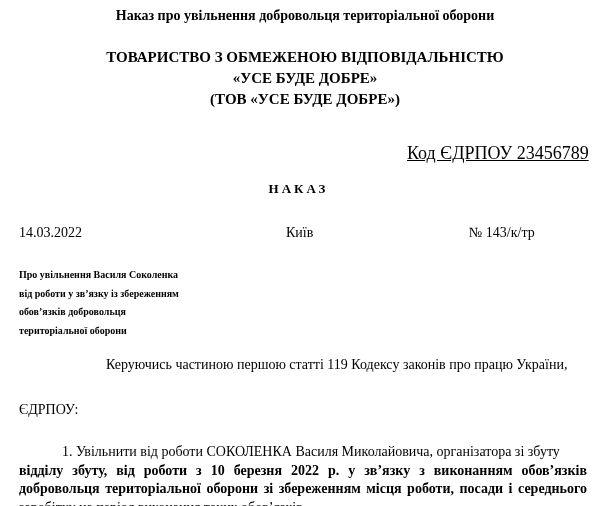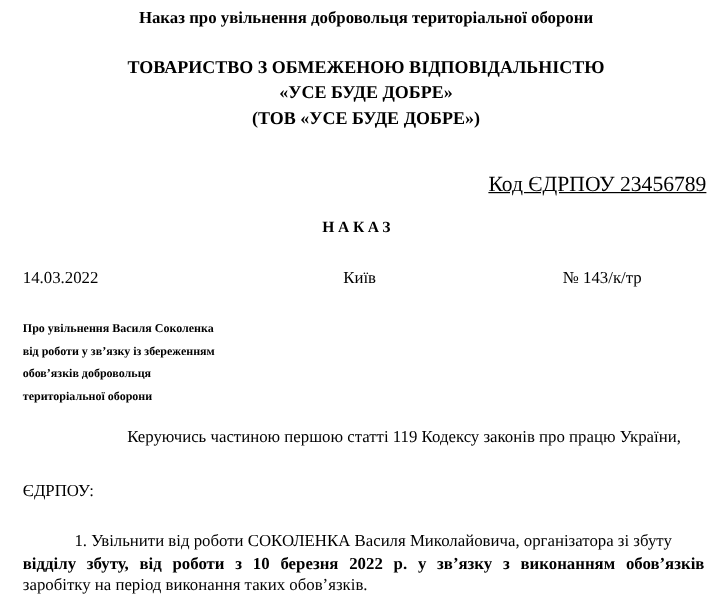--- a/index.html
+++ b/index.html
@@ -79,14 +79,15 @@
   <div>територіальної оборони</div>
 </div>
 
 <div class="abs basis">Керуючись частиною першою статті 119 Кодексу законів про працю України,</div>
 
 <div class="abs orders">ЄДРПОУ:</div>
 
 <div class="abs item1">
   <span class="ln first">1. Увільнити від роботи СОКОЛЕНКА Василя Миколайовича, організатора зі збуту</span>
   <span class="ln justify">відділу збуту, від роботи з 10 березня 2022 р. у зв’язку з виконанням обов’язків</span>
+  <span class="ln justify">добровольця територіальної оборони зі збереженням місця роботи, посади і середнього</span>
   <span class="ln">заробітку на період виконання таких обов’язків.</span>
 </div>
 
 </body></html>

